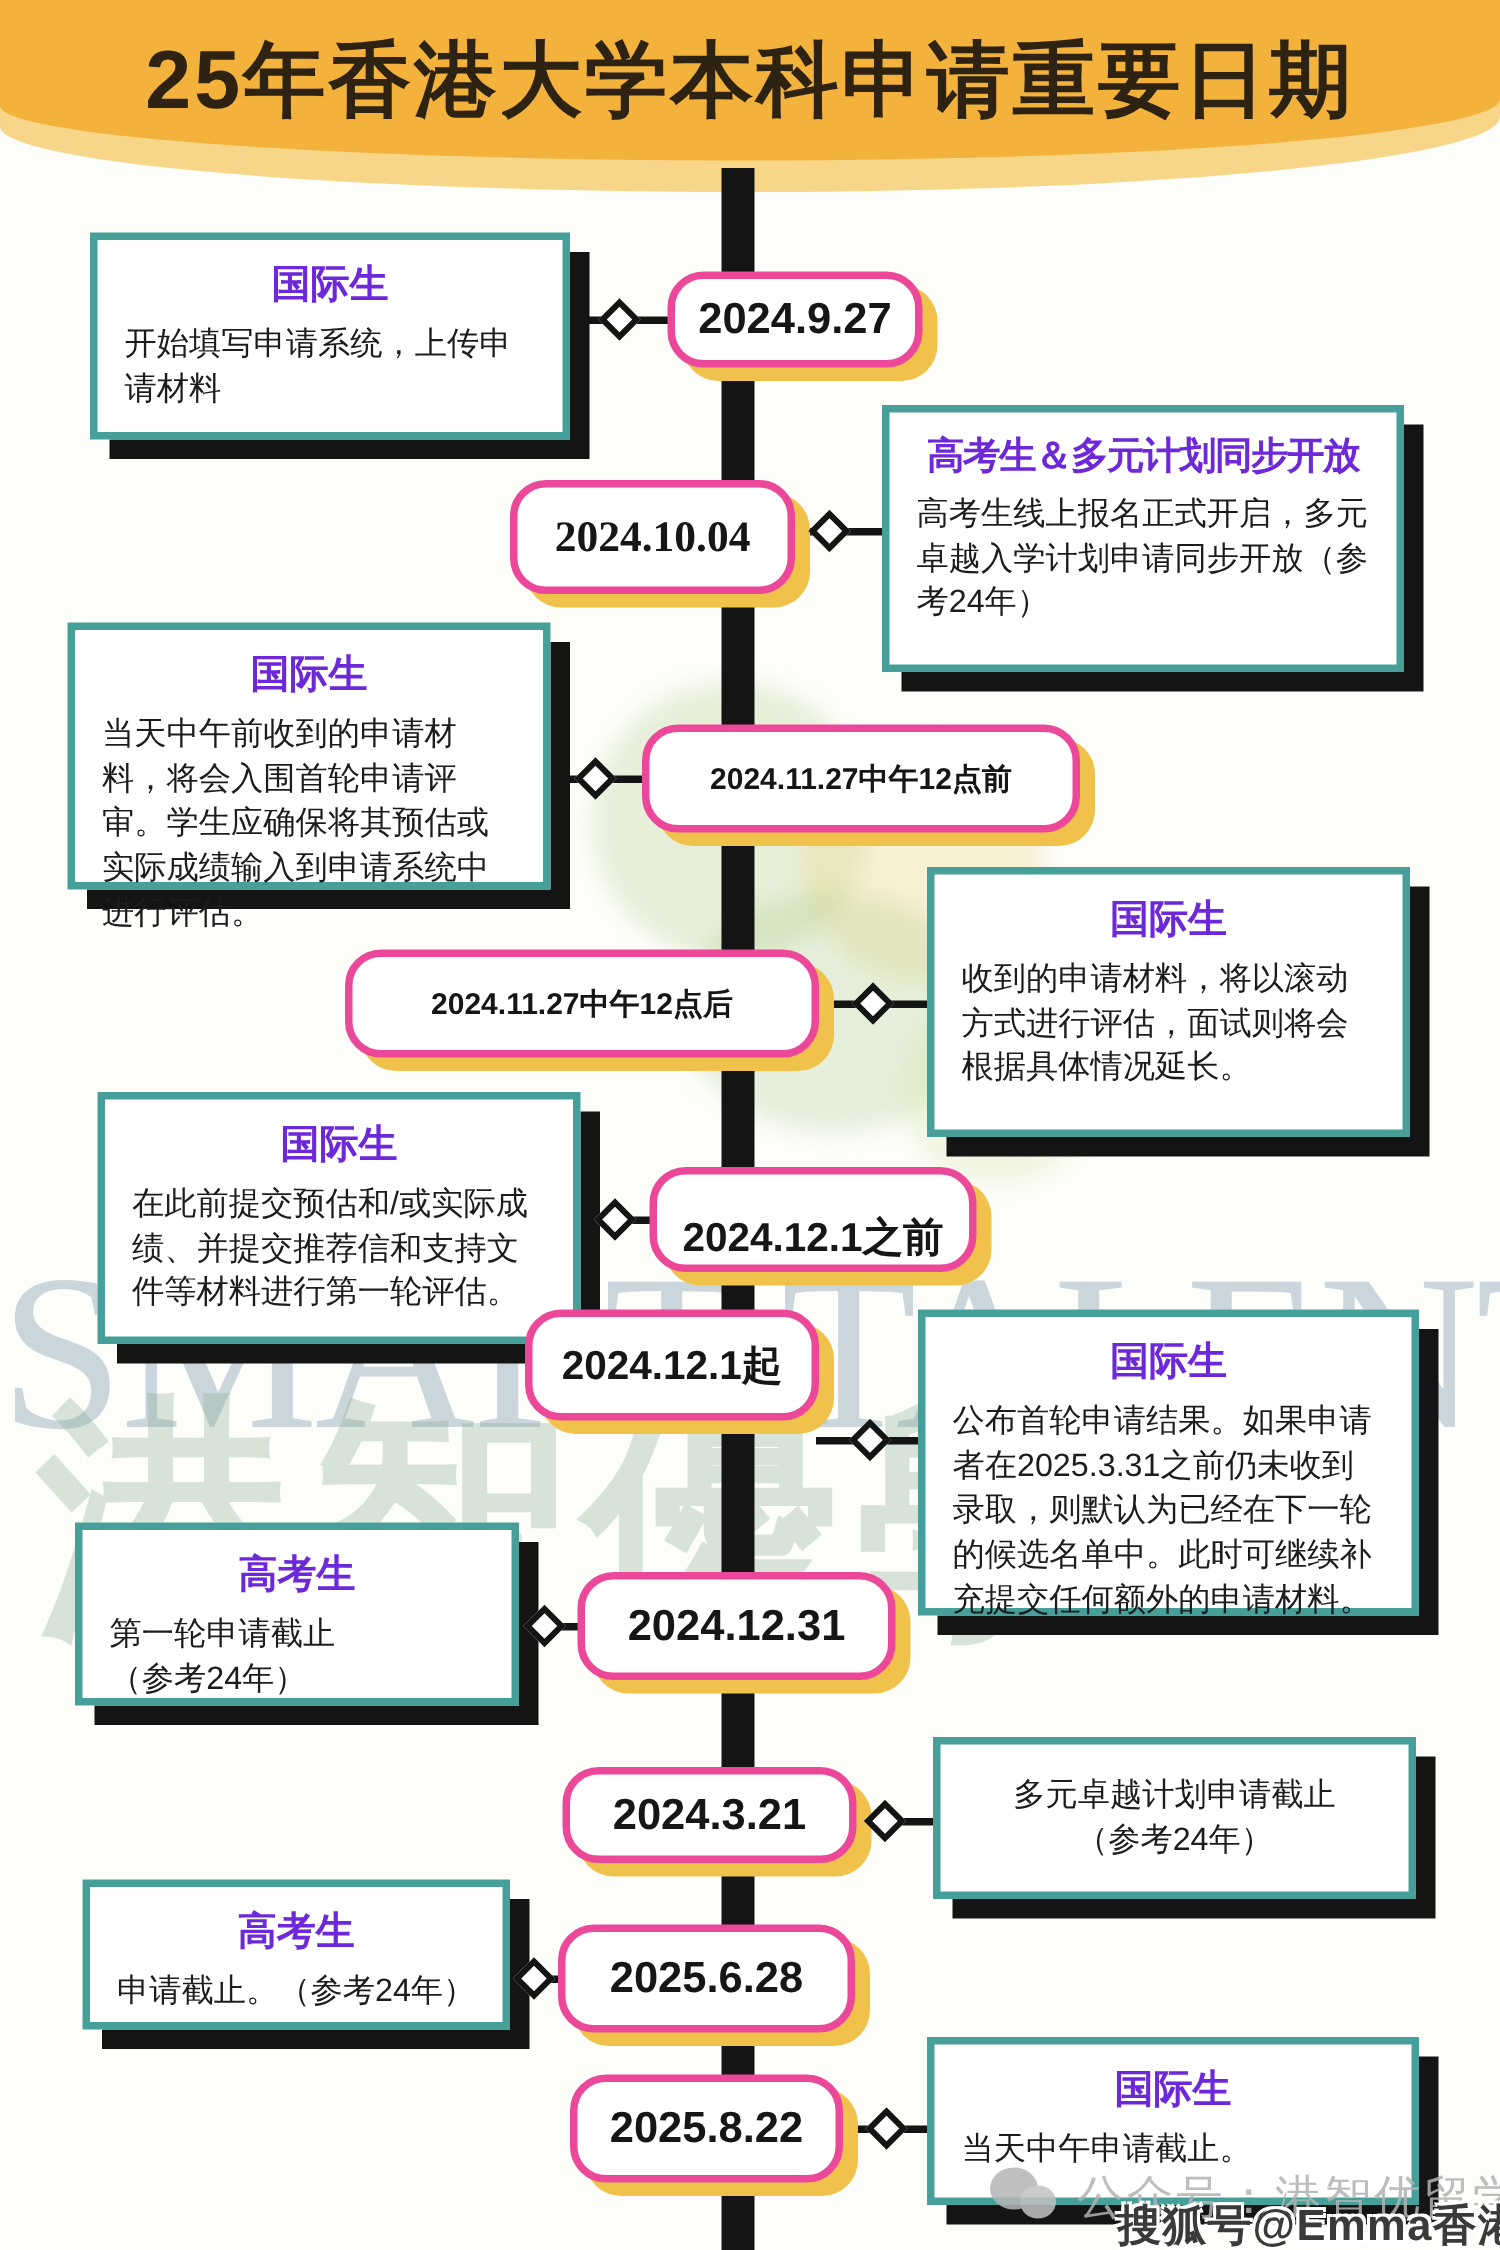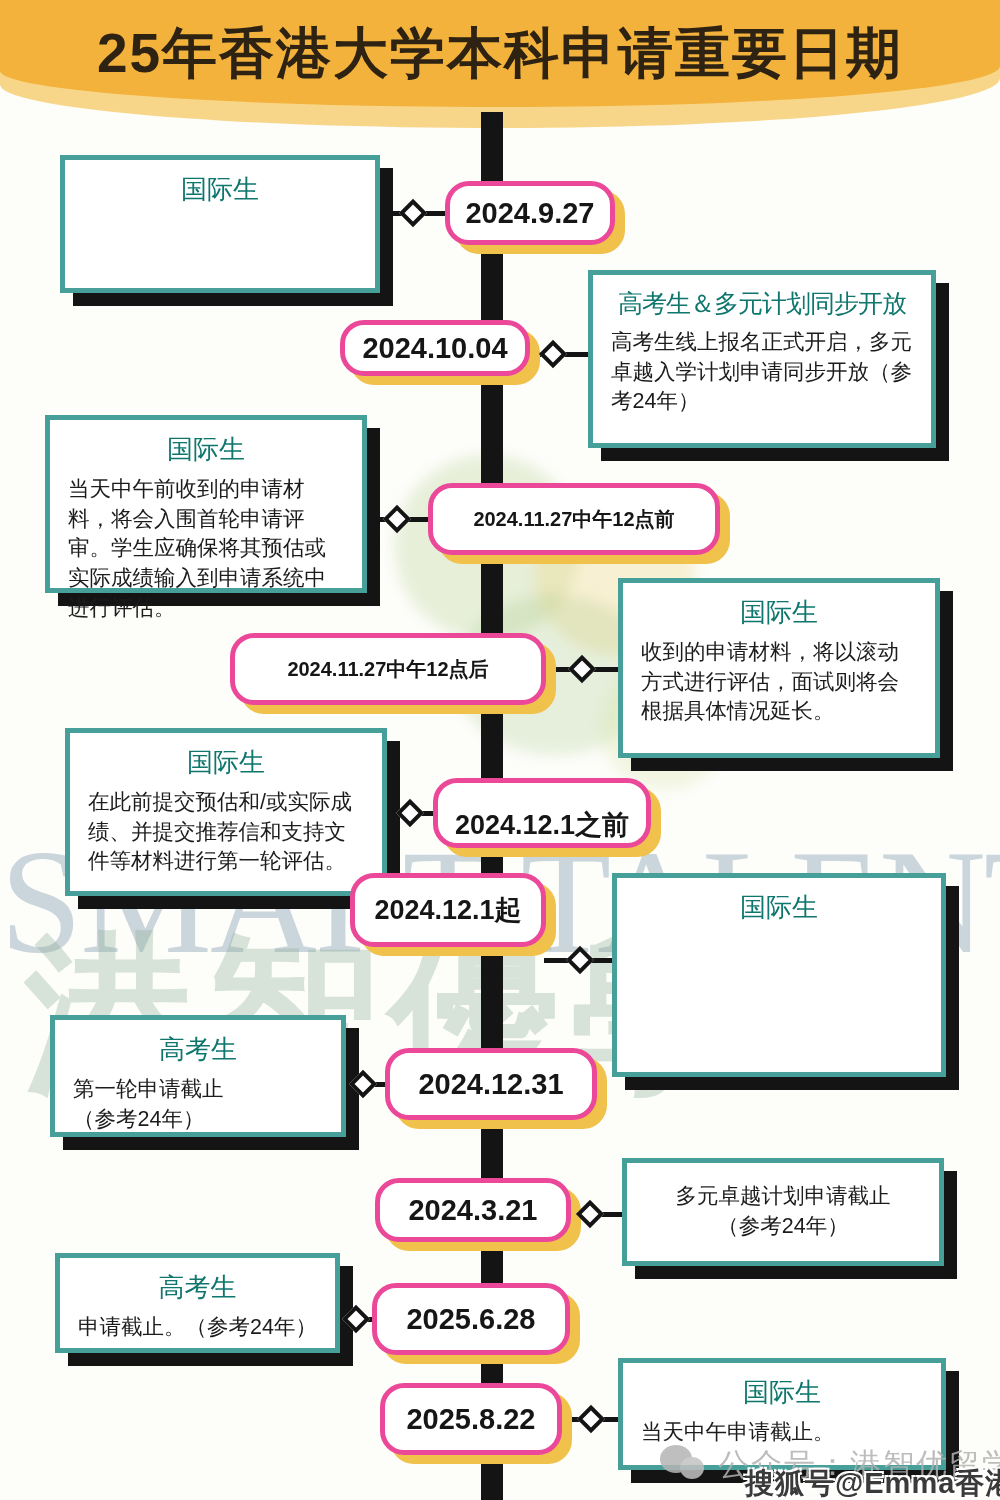--- a/index.html
+++ b/index.html
@@ -48,21 +48,21 @@
   }
   .date-box.med{font-size:27px;}
   .date-box.long{font-size:20px;}
   
   .desc-box{
     position:absolute;background:#ffffff;border:5px solid #46a099;
     box-shadow:13px 13px 0 #141414;z-index:3;box-sizing:border-box;
     padding:8px 18px;
   }
   .box-title{
-    text-align:center;font-weight:normal;font-size:26px;margin:4px 0 8px;color:#0f766e;
+    text-align:center;font-weight:bold;font-size:26px;margin:4px 0 8px;color:#6d28d9;
   }
   .box-title.tight{font-size:25px;letter-spacing:-1px;}
   .box-body{
     font-size:21.5px;line-height:1.38;color:#1c1c1c;white-space:pre-line;
   }
   .desc-box.centered{display:flex;align-items:center;justify-content:center;text-align:center;}
   
   .footer-gray{
     position:absolute;top:1444px;left:660px;display:flex;align-items:center;gap:12px;
     color:#b2b2b2;z-index:5;opacity:0.85;
@@ -91,28 +91,29 @@
 
   <div class="banner-band"></div>
   <div class="banner">
     <div class="banner-title">25年香港大学本科申请重要日期</div>
   </div>
 
   <div class="timeline"></div>
 
   <div class="desc-box" style="left:60px;top:155px;width:320px;height:138px;">
     <div class="box-title">国际生</div>
+    <div class="box-body">开始填写申请系统，上传申请材料</div>
   </div>
   <div class="connector" style="left:375px;top:211px;width:72px;"></div>
   <div class="diamond" style="left:403px;top:203px;"></div>
   <div class="date-box" style="left:445px;top:181px;width:170px;height:64px;">
     <span>2024.9.27</span>
   </div>
 
-  <div class="date-box" style="left:340px;top:320px;width:190px;height:56px;">
+  <div class="date-box" style="left:340px;top:320px;width:190px;height:76px;font-family:Liberation Serif, serif;">
     <span>2024.10.04</span>
   </div>
   <div class="connector" style="left:528px;top:352px;width:64px;"></div>
   <div class="diamond" style="left:543px;top:344px;"></div>
   <div class="desc-box" style="left:588px;top:270px;width:348px;height:178px;">
     <div class="box-title tight">高考生＆多元计划同步开放</div>
     <div class="box-body">高考生线上报名正式开启，多元卓越入学计划申请同步开放（参考24年）</div>
   </div>
 
   <div class="desc-box" style="left:45px;top:415px;width:322px;height:178px;">
@@ -145,20 +146,21 @@
     <span>2024.12.1之前</span>
   </div>
 
   <div class="date-box med" style="left:350px;top:873px;width:196px;height:74px;">
     <span>2024.12.1起</span>
   </div>
   <div class="connector" style="left:544px;top:958px;width:72px;"></div>
   <div class="diamond" style="left:570px;top:950px;"></div>
   <div class="desc-box" style="left:612px;top:873px;width:334px;height:204px;">
     <div class="box-title">国际生</div>
+    <div class="box-body">公布首轮申请结果。如果申请者在2025.3.31之前仍未收到录取，则默认为已经在下一轮的候选名单中。此时可继续补充提交任何额外的申请材料。</div>
   </div>
 
   <div class="desc-box" style="left:50px;top:1015px;width:296px;height:122px;">
     <div class="box-title">高考生</div>
     <div class="box-body">第一轮申请截止
 （参考24年）</div>
   </div>
   <div class="connector" style="left:342px;top:1082px;width:45px;"></div>
   <div class="diamond" style="left:353px;top:1074px;"></div>
   <div class="date-box" style="left:385px;top:1048px;width:212px;height:72px;">

